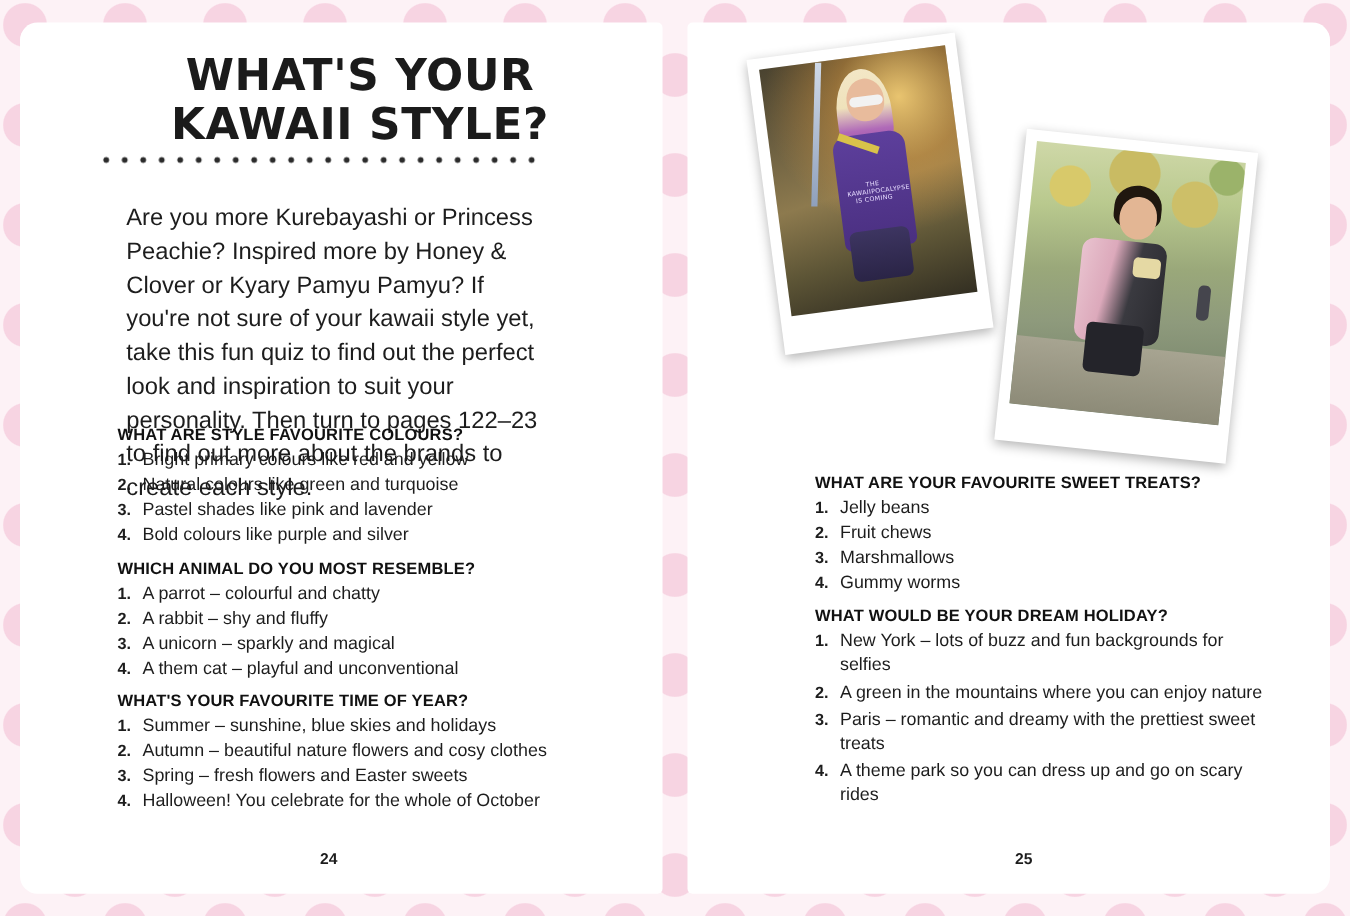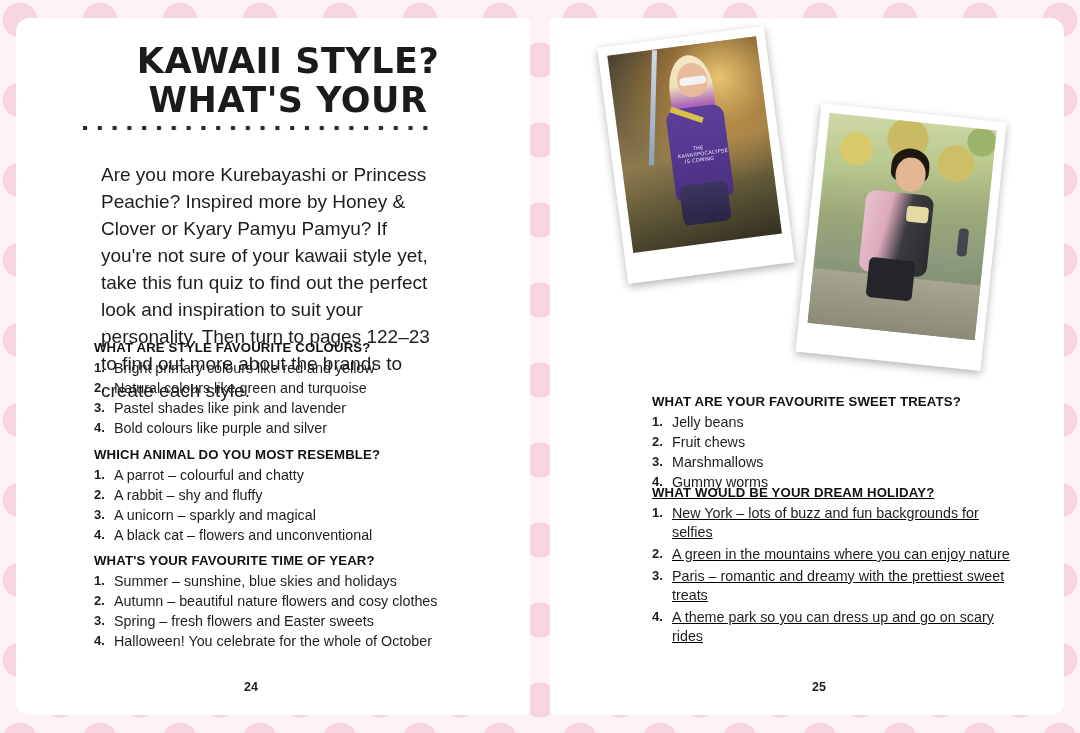--- a/index.html
+++ b/index.html
@@ -108,22 +108,22 @@
     font-weight: bold;
     font-size: 13px;
   }
 
   
   #q-colours { left: 94px; top: 340px; }
   #q-animal  { left: 94px; top: 447px; }
   #q-season  { left: 94px; top: 553px; }
 
   
-  #q-treats  { left: 652px; top: 378px; width: 360px; margin-top: 16px; }
-  #q-holiday { left: 652px; top: 485px; width: 360px; text-decoration: underline; }
+  #q-treats  { left: 652px; top: 378px; width: 360px; }
+  #q-holiday { left: 652px; top: 485px; width: 360px; }
   #q-holiday ol.answers li { margin-bottom: 3px; }
 
   
   .polaroid {
     position: absolute;
     background: #ffffff;
     box-shadow: 0 3px 9px rgba(0,0,0,0.3);
     padding: 9px 9px 30px 9px;
     box-sizing: border-box;
   }
@@ -245,34 +245,34 @@
   }
 
   
   .pagenum {
     position: absolute;
     top: 680px;
     font-size: 12.5px;
     font-weight: bold;
     color: #1d1d1d;
   }
-  #pagenum-left  { left: 244px; }
+  #pagenum-left  { left: 256px; }
   #pagenum-right { left: 812px; }
 </style>
 </head>
 <body>
 
 <div id="spread">
 
   <div class="page left"></div>
   <div class="page right"></div>
 
   <div class="headline">
+    <div>WHAT'S YOUR</div>
     <div>KAWAII STYLE?</div>
-    <div>WHAT'S YOUR</div>
   </div>
   <div class="dotrule"></div>
 
   <div class="intro">
     <p>Are you more Kurebayashi or Princess Peachie? Inspired more by Honey &amp; Clover or Kyary Pamyu Pamyu? If you're not sure of your kawaii style yet, take this fun quiz to find out the perfect look and inspiration to suit your personality. Then turn to pages 122–23 to find out more about the brands to create each style.</p>
   </div>
 
   <div class="qblock" id="q-colours">
     <p class="qtitle">WHAT ARE STYLE FAVOURITE COLOURS?</p>
     <ol class="answers">
@@ -282,21 +282,21 @@
       <li><span class="num">4.</span><span>Bold colours like purple and silver</span></li>
     </ol>
   </div>
 
   <div class="qblock" id="q-animal">
     <p class="qtitle">WHICH ANIMAL DO YOU MOST RESEMBLE?</p>
     <ol class="answers">
       <li><span class="num">1.</span><span>A parrot – colourful and chatty</span></li>
       <li><span class="num">2.</span><span>A rabbit – shy and fluffy</span></li>
       <li><span class="num">3.</span><span>A unicorn – sparkly and magical</span></li>
-      <li><span class="num">4.</span><span>A black cat – flowers and unconventional</span></li>
+      <li><span class="num">4.</span><span>A them cat – playful and unconventional</span></li>
     </ol>
   </div>
 
   <div class="qblock" id="q-season">
     <p class="qtitle">WHAT'S YOUR FAVOURITE TIME OF YEAR?</p>
     <ol class="answers">
       <li><span class="num">1.</span><span>Summer – sunshine, blue skies and holidays</span></li>
       <li><span class="num">2.</span><span>Autumn – beautiful nature flowers and cosy clothes</span></li>
       <li><span class="num">3.</span><span>Spring – fresh flowers and Easter sweets</span></li>
       <li><span class="num">4.</span><span>Halloween! You celebrate for the whole of October</span></li>

